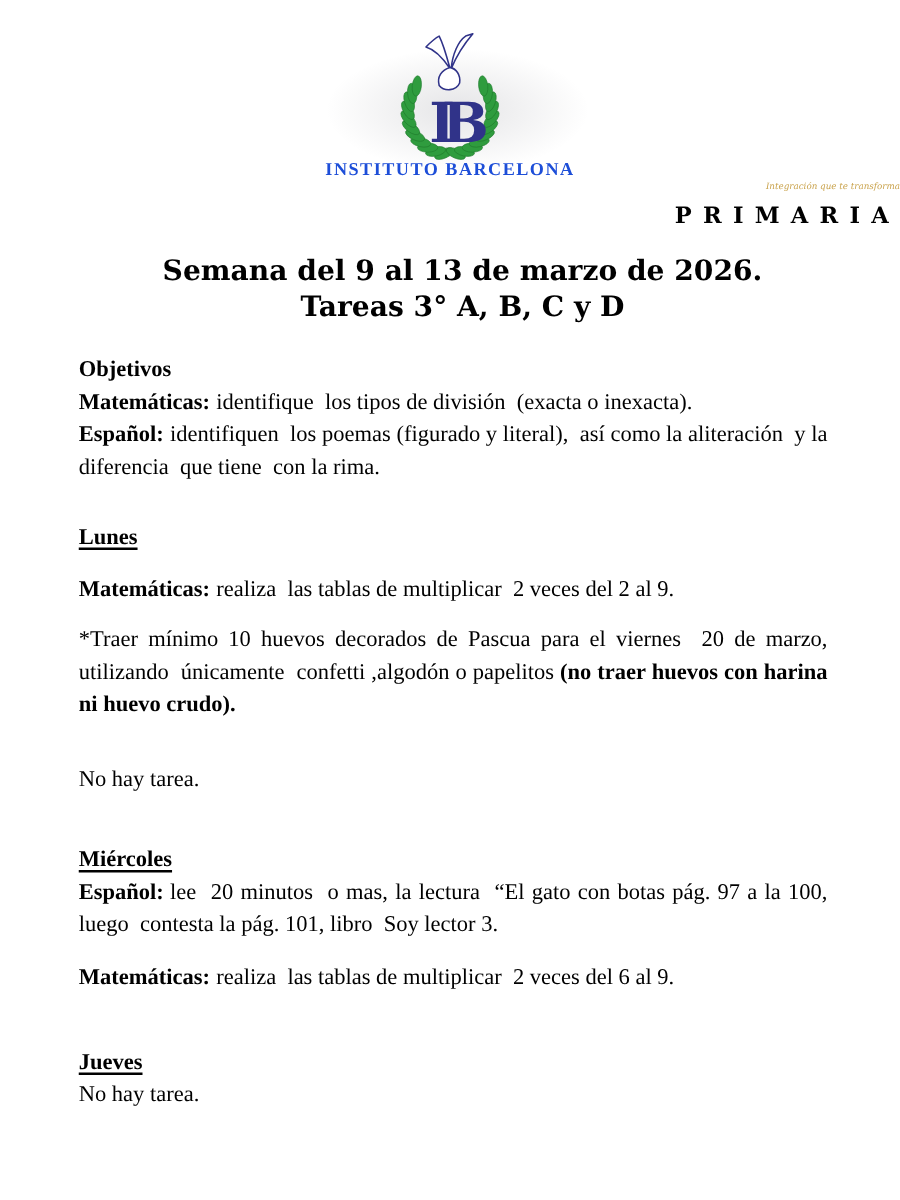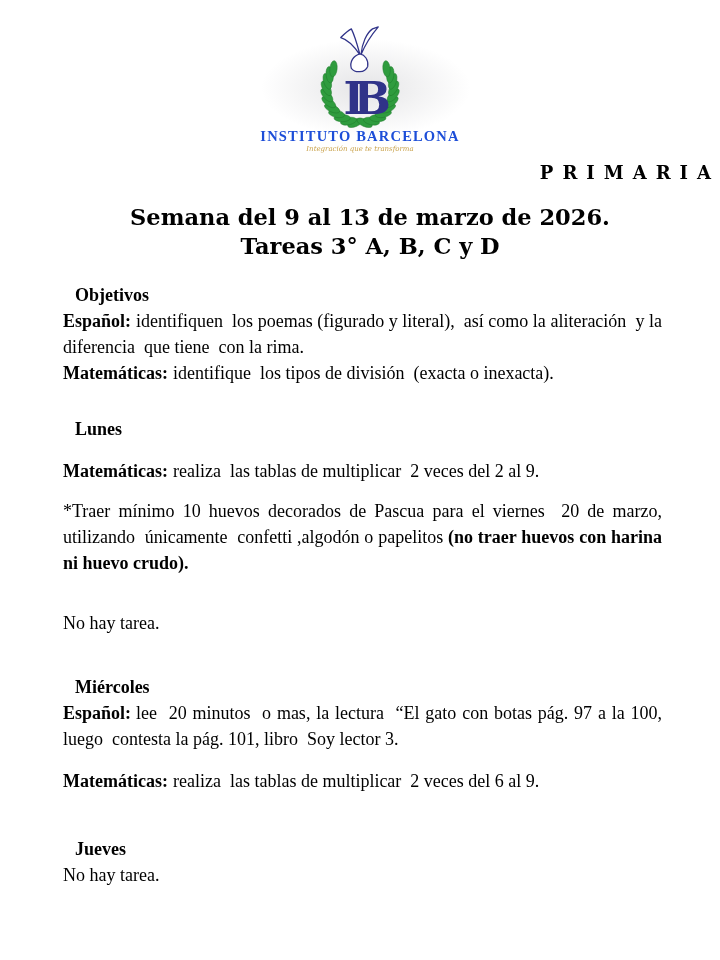--- a/index.html
+++ b/index.html
@@ -40,20 +40,21 @@
   }
   .tagline {
     position: relative;
     font-family: "DejaVu Serif", serif;
     font-style: italic;
     font-size: 7px;
     line-height: 9px;
     color: #c9a килña227;
     color: #c9a24b;
     margin-top: 1px;
+    text-align: right;
   }
   
   .primaria {
     margin-top: 9px;
     text-align: right;
     font-family: "DejaVu Serif", serif;
     font-weight: bold;
     font-size: 18px;
     line-height: 20px;
     letter-spacing: 9px;
@@ -72,23 +73,23 @@
   
   .content {
     margin: 21px 58px 0 63px;
     font-size: 18px;
     line-height: 26px;
   }
   .sec-heading {
     font-weight: bold;
     font-size: 18px;
     line-height: 26px;
-    margin-left: 12px;
   }
   .underlined {
+    text-decoration: underline;
     text-decoration-thickness: 1.5px;
     text-underline-offset: 3px;
   }
   .para {
     margin: 0;
     text-align: justify;
     white-space: pre-wrap;
   }
   .para .lead { margin-right: 5px; }
   .gap-top { margin-top: 16px; }
@@ -159,22 +160,22 @@
 
   <h1 class="doc-title">
       <span class="title-line">Semana del 9 al 13 de marzo de 2026.</span>
       <span class="title-line">Tareas 3° A, B, C y D</span>
     </h1>
 
   <div class="content">
 
     <section>
       <div class="sec-heading">Objetivos</div>
+      <p class="para"><b class="lead">Matemáticas:</b><span>identifique  los tipos de división  (exacta o inexacta).</span></p>
       <p class="para"><b class="lead">Español:</b><span>identifiquen  los poemas (figurado y literal),  así como la aliteración  y la diferencia  que tiene  con la rima.</span></p>
-      <p class="para"><b class="lead">Matemáticas:</b><span>identifique  los tipos de división  (exacta o inexacta).</span></p>
     </section>
 
     <section class="sec-lunes">
       <div class="sec-heading"><span class="underlined">Lunes</span></div>
       <p class="para gap-top"><b class="lead">Matemáticas:</b><span>realiza  las tablas de multiplicar  2 veces del 2 al 9.</span></p>
       <p class="para note-para"><span>*Traer mínimo 10 huevos decorados de Pascua para el viernes  20 de marzo, utilizando  únicamente  confetti ,algodón o papelitos </span><b>(no traer huevos con harina ni huevo crudo).</b></p>
     </section>
 
     <section class="sec-martes">
       <p class="para">No hay tarea.</p>

